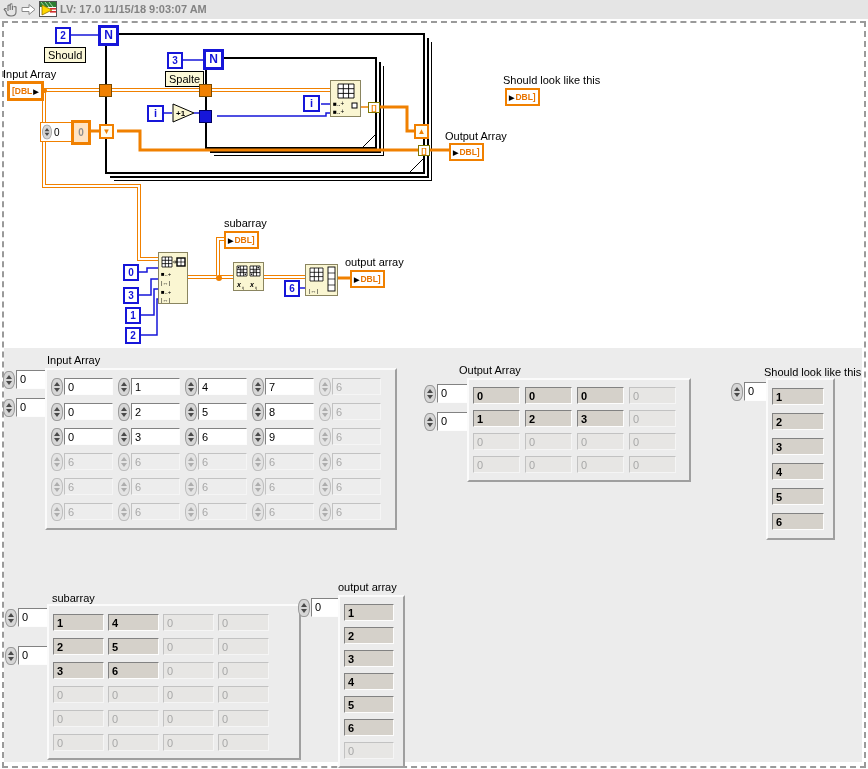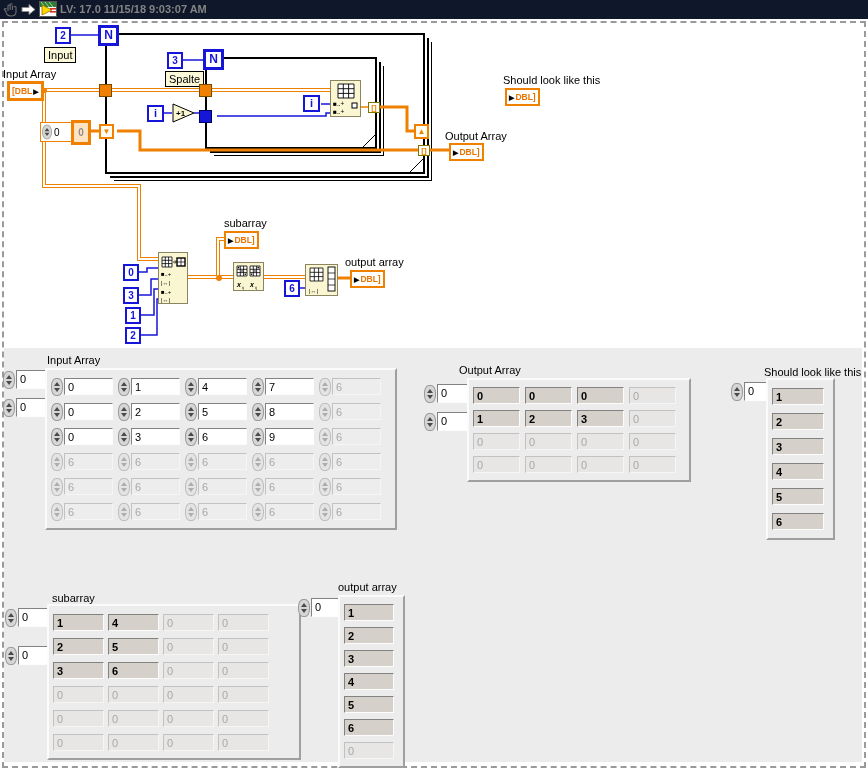--- a/index.html
+++ b/index.html
@@ -1,19 +1,19 @@
 <!DOCTYPE html>
 <html><head>
 <meta charset="utf-8">
 <style>
   html,body{margin:0;padding:0;background:#fff;font-family:"Liberation Sans",sans-serif;}
   #stage{position:relative;width:868px;height:769px;background:#fff;overflow:hidden;}
 
   
-  .titlebar{position:absolute;left:0;top:0;width:100%;height:19px;background:#0f172a;}
+  .titlebar{position:absolute;left:0;top:0;width:100%;height:19px;background:#e5e5e5;}
   .titlebar .tb-title{position:absolute;left:60px;top:3px;font-size:11px;font-weight:bold;color:#838383;}
   .tb-ic{position:absolute;top:1px;}
 
   
   .marquee{position:absolute;left:2px;top:21px;width:860px;height:743px;border:2px dashed #9a9a9a;}
   .panelbg{position:absolute;left:4px;top:348px;width:858px;height:414px;background:#ececec;}
 
   
   .loop{position:absolute;border:2px solid #000;}
   .loop::before{content:"";position:absolute;left:3px;top:3px;right:-6px;bottom:-6px;border-right:2px solid #000;border-bottom:2px solid #000;}
@@ -139,21 +139,21 @@
       <path d="M139 315 H154 V289 H160"></path>
       <path d="M139 335 H157 V299 H160"></path>
       <path d="M298 288 H305"></path>
     </g>
   </svg>
   <div class="dot" style="left:42px;top:88px;"></div>
   <div class="dot" style="left:216px;top:275px;width:6px;height:6px;"></div>
 
   <div class="bconst" style="left:55px;top:27px;">2</div>
   <div class="nterm" style="left:98px;top:25px;">N</div>
-  <div class="freelabel" style="left:44px;top:47px;">Input</div>
+  <div class="freelabel" style="left:44px;top:47px;">Should</div>
   <div class="bconst" style="left:167px;top:52px;">3</div>
   <div class="nterm" style="left:203px;top:49px;">N</div>
   <div class="freelabel" style="left:165px;top:71px;">Spalte</div>
 
   <div class="dlabel" style="left:3px;top:68px;">Input Array</div>
   <div class="term ctl" style="left:7px;top:81px;">
     <span>[DBL</span>
       <span class="arr">▶</span>
   </div>
 

